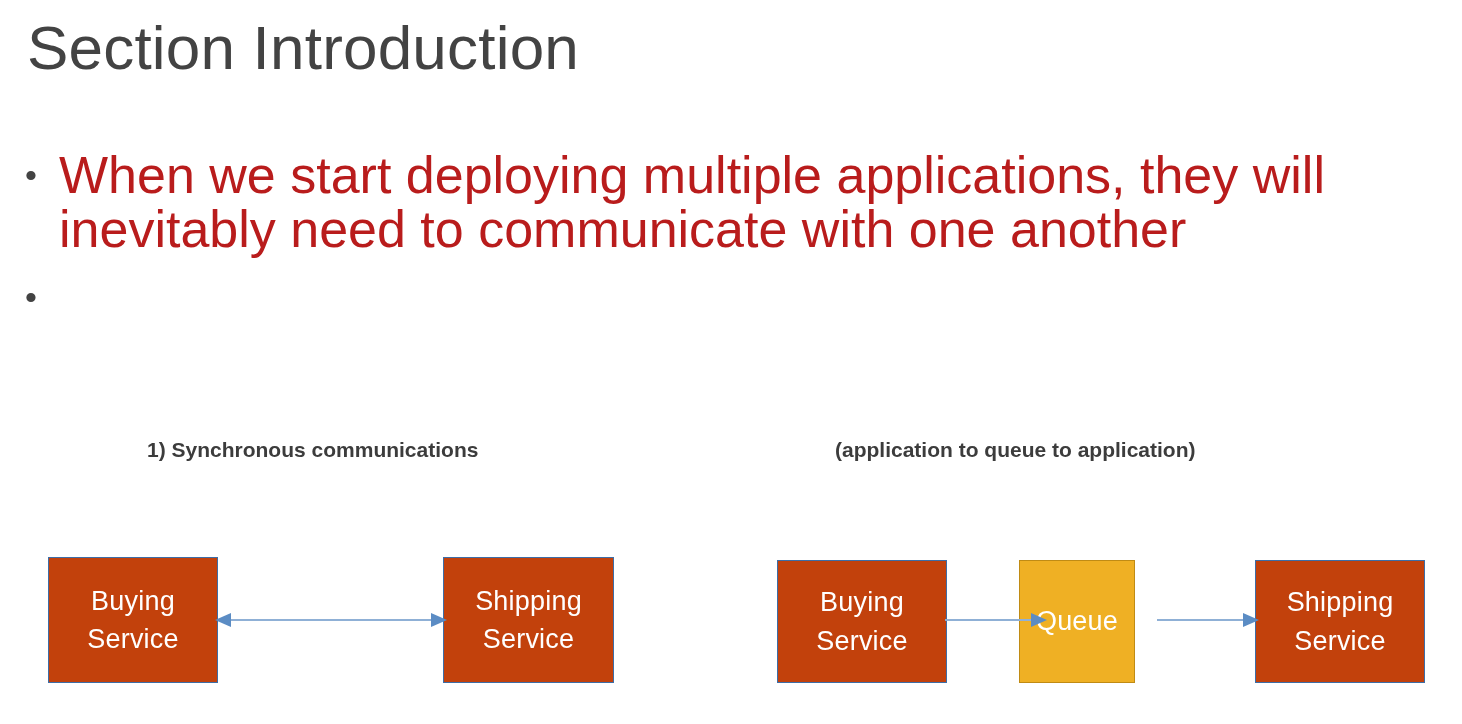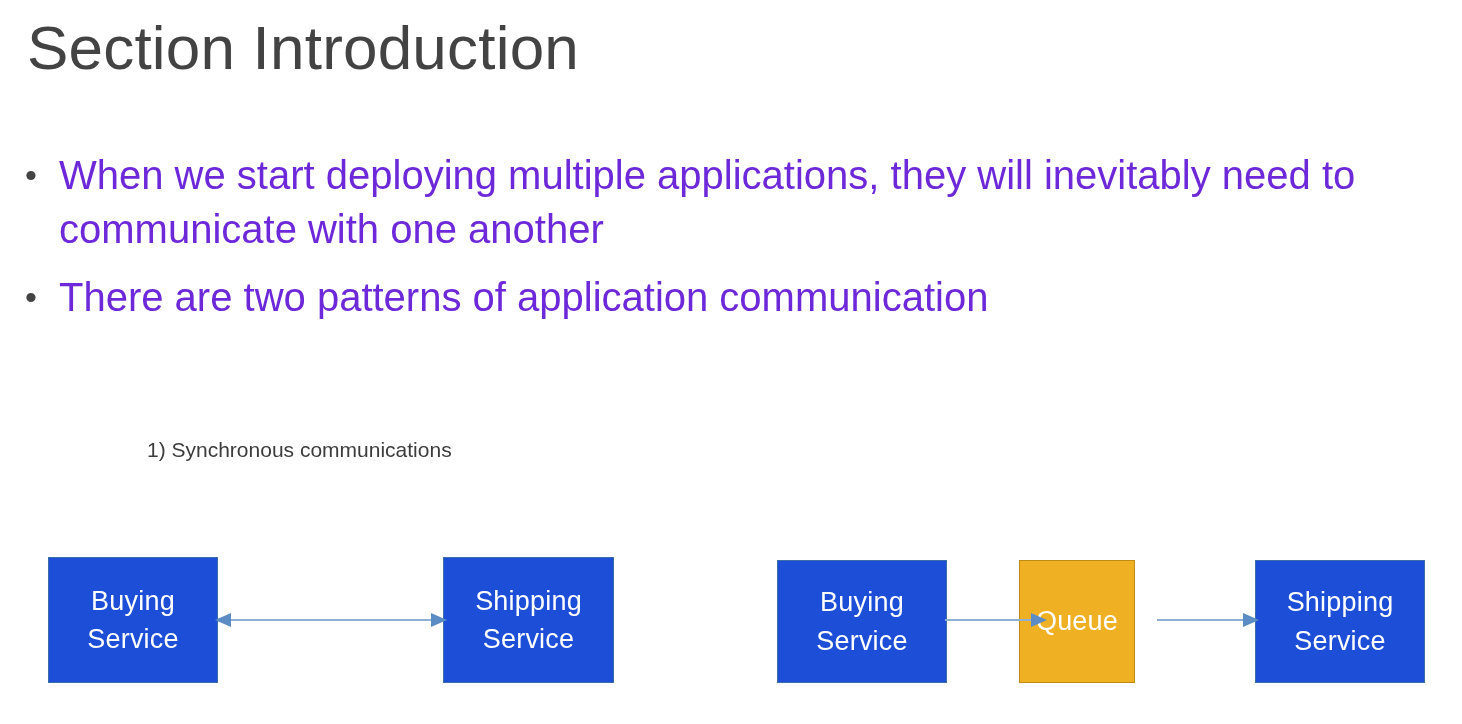--- a/index.html
+++ b/index.html
@@ -46,32 +46,32 @@
     width: 20px;
     min-width: 20px;
     color: #434343;
     font-size: 34px;
     line-height: 54px;
     text-align: left;
     margin-right: 14px;
     margin-left: 5px;
   }
   .bullet-text {
-    font-size: 40px;
+    font-size: 52px;
     font-weight: 300;
-    color: #6d28d9;
+    color: #b91c1c;
     line-height: 54px;
     letter-spacing: 0px;
   }
 
   
   .panel-heading {
     position: absolute;
     font-size: 21px;
-    font-weight: normal;
+    font-weight: bold;
     color: #3c3c3c;
     line-height: 1.72;
     white-space: nowrap;
   }
   #heading-sync  { left: 147px; top: 432px; }
   #heading-async { left: 835px; top: 432px; }
   .panel-heading .line2 { display: block; }
 
   
   .node-box {
@@ -81,21 +81,21 @@
     flex-direction: column;
     align-items: center;
     justify-content: center;
     color: #ffffff;
     font-size: 27px;
     font-weight: 400;
     line-height: 1.42;
     letter-spacing: 0.2px;
   }
   .node-box.blue {
-    background: #1d4ed8;
+    background: #c2410c;
     border: 1px solid #3d6da6;
   }
   .node-box.amber {
     background: #efb024;
     border: 1px solid #c08b14;
   }
   .node-box .ln { display: block; }
 
   
   #box-sync-buying   { left: 48px;  top: 557px; width: 170px; height: 126px; }
@@ -125,30 +125,30 @@
 
 <div class="bullet-list">
 
   <div class="bullet-row">
     <span class="bullet-dot">•</span>
     <span class="bullet-text">When we start deploying multiple applications, they will inevitably need to communicate with one another</span>
   </div>
 
   <div class="bullet-row">
     <span class="bullet-dot">•</span>
-    <span class="bullet-text">There are two patterns of application communication</span>
   </div>
 
 </div>
 
 <div class="panel-heading" id="heading-sync">
   <span class="line1">1) Synchronous communications</span>
 </div>
 
 <div class="panel-heading" id="heading-async">
+  <span class="line2">(application to queue to application)</span>
 </div>
 
 <div class="node-box blue" id="box-sync-buying">
   <span class="ln">Buying</span>
   <span class="ln">Service</span>
 </div>
 
 <div class="node-box blue" id="box-sync-shipping">
   <span class="ln">Shipping</span>
   <span class="ln">Service</span>

